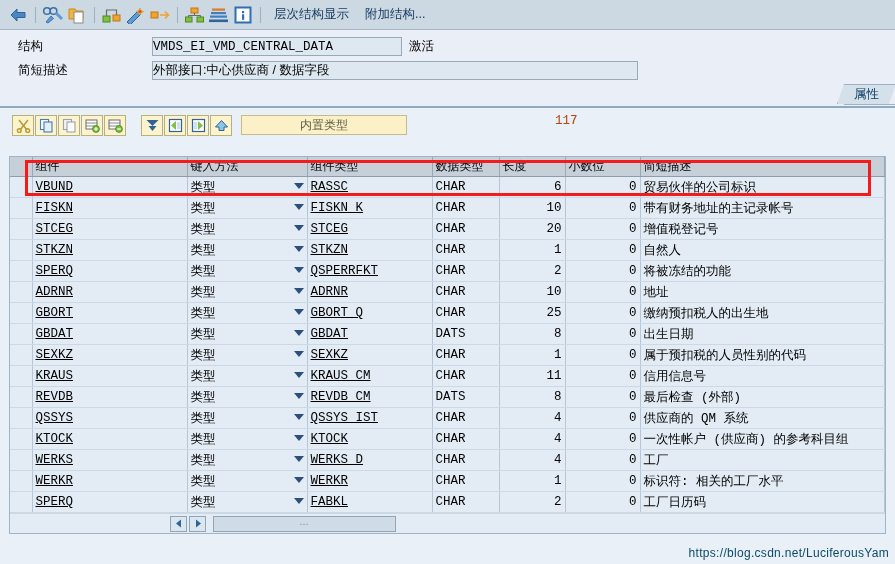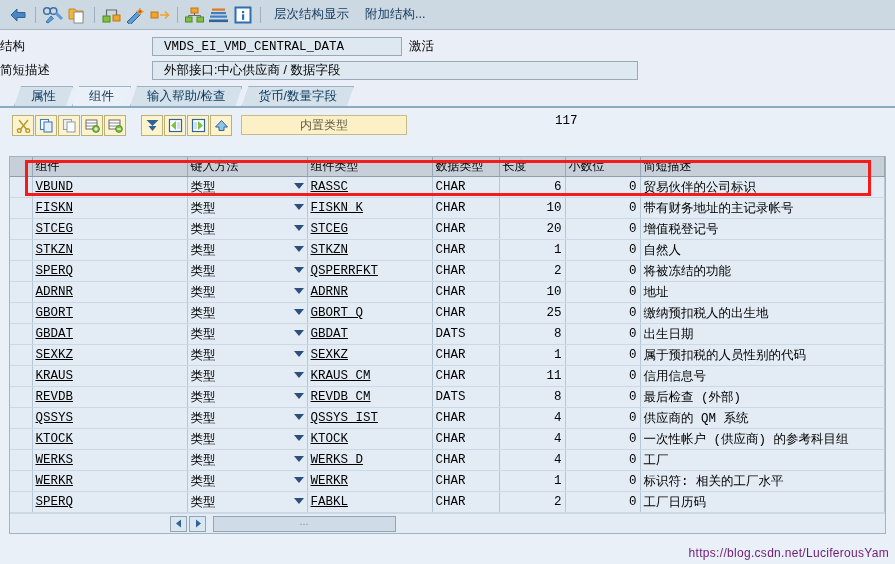--- a/index.html
+++ b/index.html
@@ -24,35 +24,35 @@
     cursor:default;
   }
   .tsep{width:1px;height:16px;background:#9fb0c0;margin:0 5px;}
   .tbtn-label{
     font-size:12.5px;color:#12395e;padding:0 8px;white-space:nowrap;cursor:default;
   }
 
   
   .fields{padding:6px 0 0 0;background:#eaeff7;}
   .frow{display:flex;align-items:center;height:21px;margin-bottom:3px;}
-  .flabel{width:152px;padding-left:0;font-size:12.5px;box-sizing:border-box;}
+  .flabel{width:152px;padding-left:18px;font-size:12.5px;box-sizing:border-box;}
   .finput{
     height:19px;background:#dde8f0;border:1px solid #9aa9b8;
     box-sizing:border-box;display:flex;align-items:center;
-    padding:0 11px;font-family:"Liberation Mono","DejaVu Sans Mono",monospace;
+    padding:0 0;font-family:"Liberation Mono","DejaVu Sans Mono",monospace;
     font-size:12.5px;letter-spacing:0px;
   }
   .finput.w1{width:250px;}
   .finput.w2{width:486px;font-family:Liberation Sans, sans-serif;}
   .fstatus{margin-left:7px;font-size:12.5px;}
 
   
   .tabstrip{
     position:relative;height:22px;margin-top:3px;padding-left:14px;
-    display:flex;align-items:flex-end;
+    display:flex;align-items:flex-end;flex-direction:column;
   }
   .tab{
     height:19px;line-height:19px;padding:0 11px 0 11px;
     font-size:12.5px;color:#0b3a5d;white-space:nowrap;
     background:#d4e0ea;
     border:1px solid #9fb2c3;border-bottom:none;
     border-radius:0;
     transform:skewX(0deg);
     position:relative;margin-right:-1px;
     cursor:default;
@@ -80,21 +80,21 @@
     box-sizing:border-box;cursor:default;
   }
   .t2gap{width:14px;}
   .t2field{
     margin-left:8px;width:166px;height:20px;
     border:1px solid #c6bc8a;background:#fbf0c6;
     display:flex;align-items:center;justify-content:center;
     font-size:12px;color:#5d5a46;box-sizing:border-box;cursor:default;
   }
   .counter{
-    position:absolute;left:555px;top:6px;font-size:12.5px;color:#000000;
+    position:absolute;left:555px;top:6px;font-size:12.5px;color:#c2410c;
     font-family:"Liberation Mono","DejaVu Sans Mono",monospace;
   }
 
   
   .gridwrap{
     position:absolute;left:9px;top:48px;right:9px;
     border:1px solid #9fb4c6;background:#e9f0f7;
     box-sizing:border-box;
   }
   table.grid{border-collapse:collapse;width:100%;table-layout:fixed;}
@@ -137,21 +137,21 @@
     box-sizing:border-box;cursor:default;
   }
   .strack{
     flex:0 0 183px;height:16px;border:1px solid #93a5b5;background:#cfdce8;
     margin-left:5px;display:flex;align-items:center;justify-content:center;
     box-sizing:border-box;cursor:default;
   }
   .sgrip{font-size:9px;color:#7d8f9f;letter-spacing:1px;}
   .watermark{
     position:absolute;right:6px;bottom:14px;
-    font-size:12px;color:#701a75;white-space:nowrap;letter-spacing:0.3px;
+    font-size:12px;color:#0c4a6e;white-space:nowrap;letter-spacing:0.3px;
     pointer-events:none;
   }
   svg{display:block;}
 </style>
 </head>
 <body>
 
 <div class="app">
 
   <div class="toolbar">

